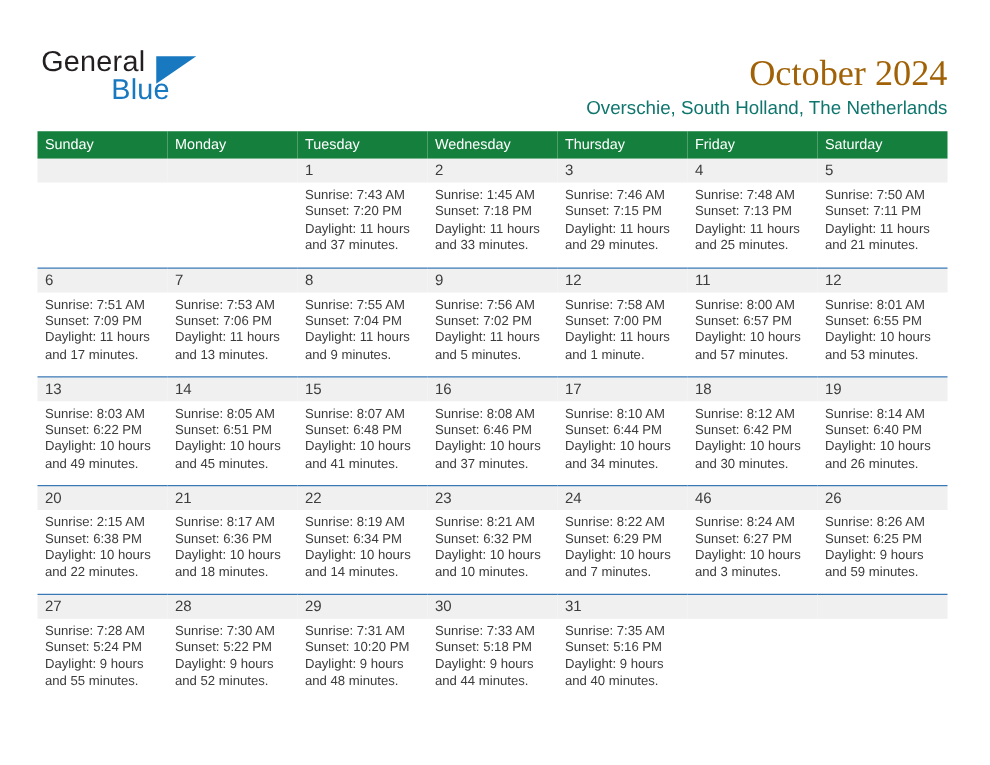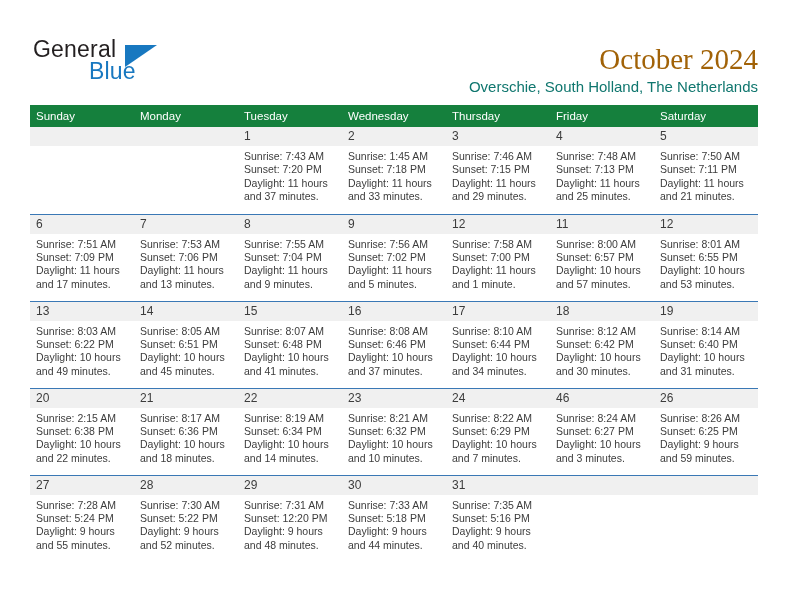--- a/index.html
+++ b/index.html
@@ -308,21 +308,21 @@
               <div>Daylight: 10 hours</div>
               <div>and 30 minutes.</div>
             </div>
           </td>
           <td>
             <span class="daynum">19</span>
             <div class="lines">
               <div>Sunrise: 8:14 AM</div>
               <div>Sunset: 6:40 PM</div>
               <div>Daylight: 10 hours</div>
-              <div>and 31 minutes.</div>
+              <div>and 26 minutes.</div>
             </div>
           </td>
         </tr>
         <tr>
           <td>
             <span class="daynum">20</span>
             <div class="lines">
               <div>Sunrise: 2:15 AM</div>
               <div>Sunset: 6:38 PM</div>
               <div>Daylight: 10 hours</div>
@@ -400,21 +400,21 @@
               <div>Sunrise: 7:30 AM</div>
               <div>Sunset: 5:22 PM</div>
               <div>Daylight: 9 hours</div>
               <div>and 52 minutes.</div>
             </div>
           </td>
           <td>
             <span class="daynum">29</span>
             <div class="lines">
               <div>Sunrise: 7:31 AM</div>
-              <div>Sunset: 12:20 PM</div>
+              <div>Sunset: 10:20 PM</div>
               <div>Daylight: 9 hours</div>
               <div>and 48 minutes.</div>
             </div>
           </td>
           <td>
             <span class="daynum">30</span>
             <div class="lines">
               <div>Sunrise: 7:33 AM</div>
               <div>Sunset: 5:18 PM</div>
               <div>Daylight: 9 hours</div>

